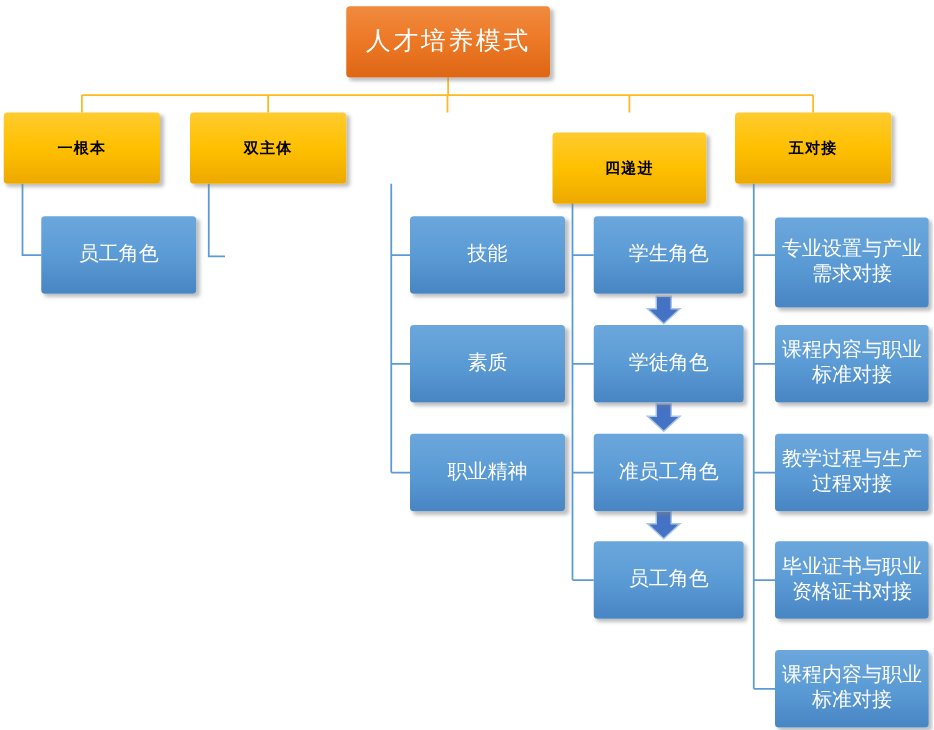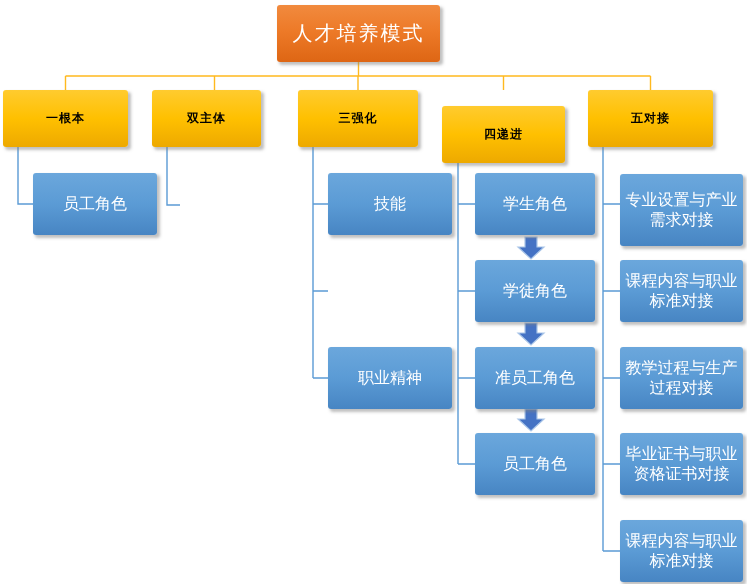--- a/index.html
+++ b/index.html
@@ -56,29 +56,29 @@
          M458 147V464 M458 204H475 M458 291H475 M458 378H475 M458 464H475
          M603 147V551 M603 204H620 M603 291H620 M603 378H620 M603 464H620 M603 551H620"></path>
     <polygon class="arrow" points="525,237 537,237 537,247 544,247 531,259 518,247 525,247"></polygon>
     <polygon class="arrow" points="525,323 537,323 537,333 544,333 531,345 518,333 525,333"></polygon>
     <polygon class="arrow" points="525,409 537,409 537,419 544,419 531,431 518,419 525,419"></polygon>
   </svg>
 
   <div class="node root" style="left:277px;top:5px;width:163px;height:57px">人才培养模式</div>
 
   <div class="node header" style="left:3px;top:90px;width:125px;height:57px">一根本</div>
-  <div class="node header" style="left:152px;top:90px;width:109px;height:57px">双主体</div>
-  <div class="node header" style="left:298px;top:90px;width:120px;height:57px">三强化</div>
+  <div class="node header" style="left:152px;top:90px;width:125px;height:57px">双主体</div>
   <div class="node header" style="left:442px;top:106px;width:123px;height:57px">四递进</div>
   <div class="node header" style="left:588px;top:90px;width:125px;height:57px">五对接</div>
 
   <div class="node child" style="left:33px;top:173px;width:124px;height:62px">员工角色</div>
 
 
   <div class="node child" style="left:328px;top:173px;width:124px;height:62px">技能</div>
+  <div class="node child" style="left:328px;top:260px;width:124px;height:62px">素质</div>
   <div class="node child" style="left:475px;top:173px;width:120px;height:62px">学生角色</div>
 
   <div class="node child" style="left:328px;top:347px;width:124px;height:62px">职业精神</div>
   <div class="node child" style="left:475px;top:260px;width:120px;height:62px">学徒角色</div>
   <div class="node child" style="left:475px;top:347px;width:120px;height:62px">准员工角色</div>
   <div class="node child" style="left:475px;top:433px;width:120px;height:62px">员工角色</div>
 
   <div class="node child" style="left:620px;top:174px;width:123px;height:72px">专业设置与产业需求对接</div>
   <div class="node child" style="left:620px;top:260px;width:123px;height:62px">课程内容与职业标准对接</div>
   <div class="node child" style="left:620px;top:347px;width:123px;height:62px">教学过程与生产过程对接</div>

